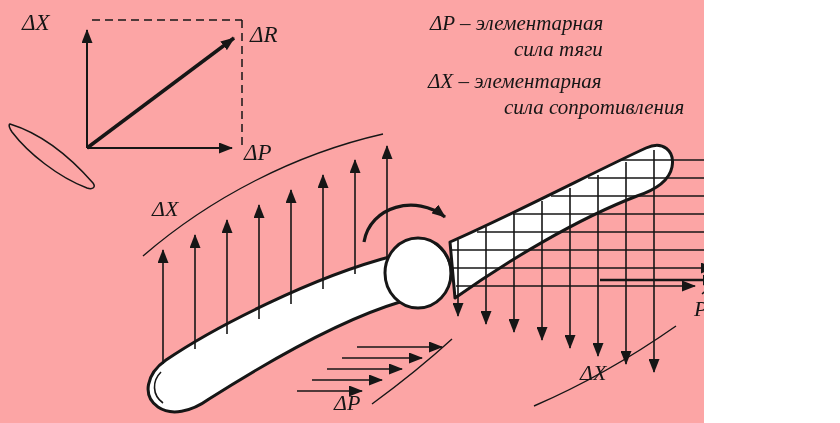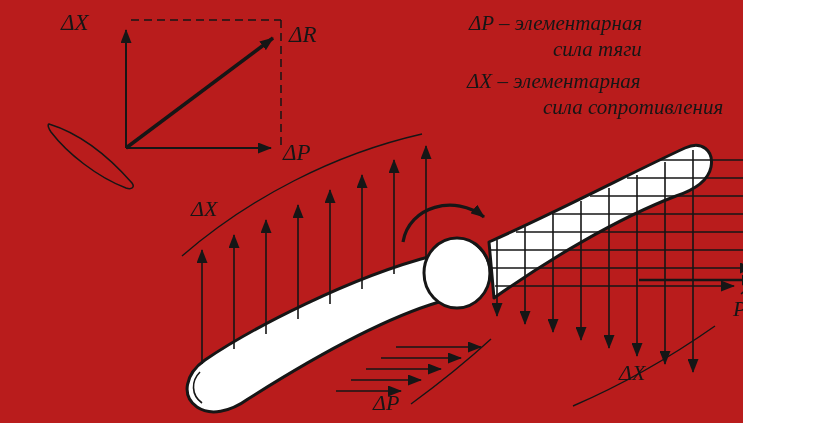--- a/index.html
+++ b/index.html
@@ -1,17 +1,17 @@
 <!DOCTYPE html>
 <html><head>
 <meta charset="utf-8">
 <title>Propeller elementary forces diagram</title>
 <style>
   html,body{margin:0;padding:0;background:#ffffff;}
-  .figure{width:704px;height:423px;background:#b91c1c;overflow:hidden;position:relative;padding-left:39px;}
+  .figure{width:704px;height:423px;background:#fca5a5;overflow:hidden;position:relative;}
   svg{display:block;}
   .lbl{font-family:"Liberation Serif","DejaVu Serif",serif;font-style:italic;fill:#161616;}
   .lbl-vec{font-size:23px;}
   .lbl-legend{font-size:21px;}
   .lbl-prop{font-size:22px;}
   .ink{stroke:#161616;fill:none;}
   .thin{stroke-width:1.6;}
   .mid{stroke-width:2;}
   .blade{fill:#ffffff;stroke:#161616;stroke-width:3;stroke-linejoin:round;}
 </style>

